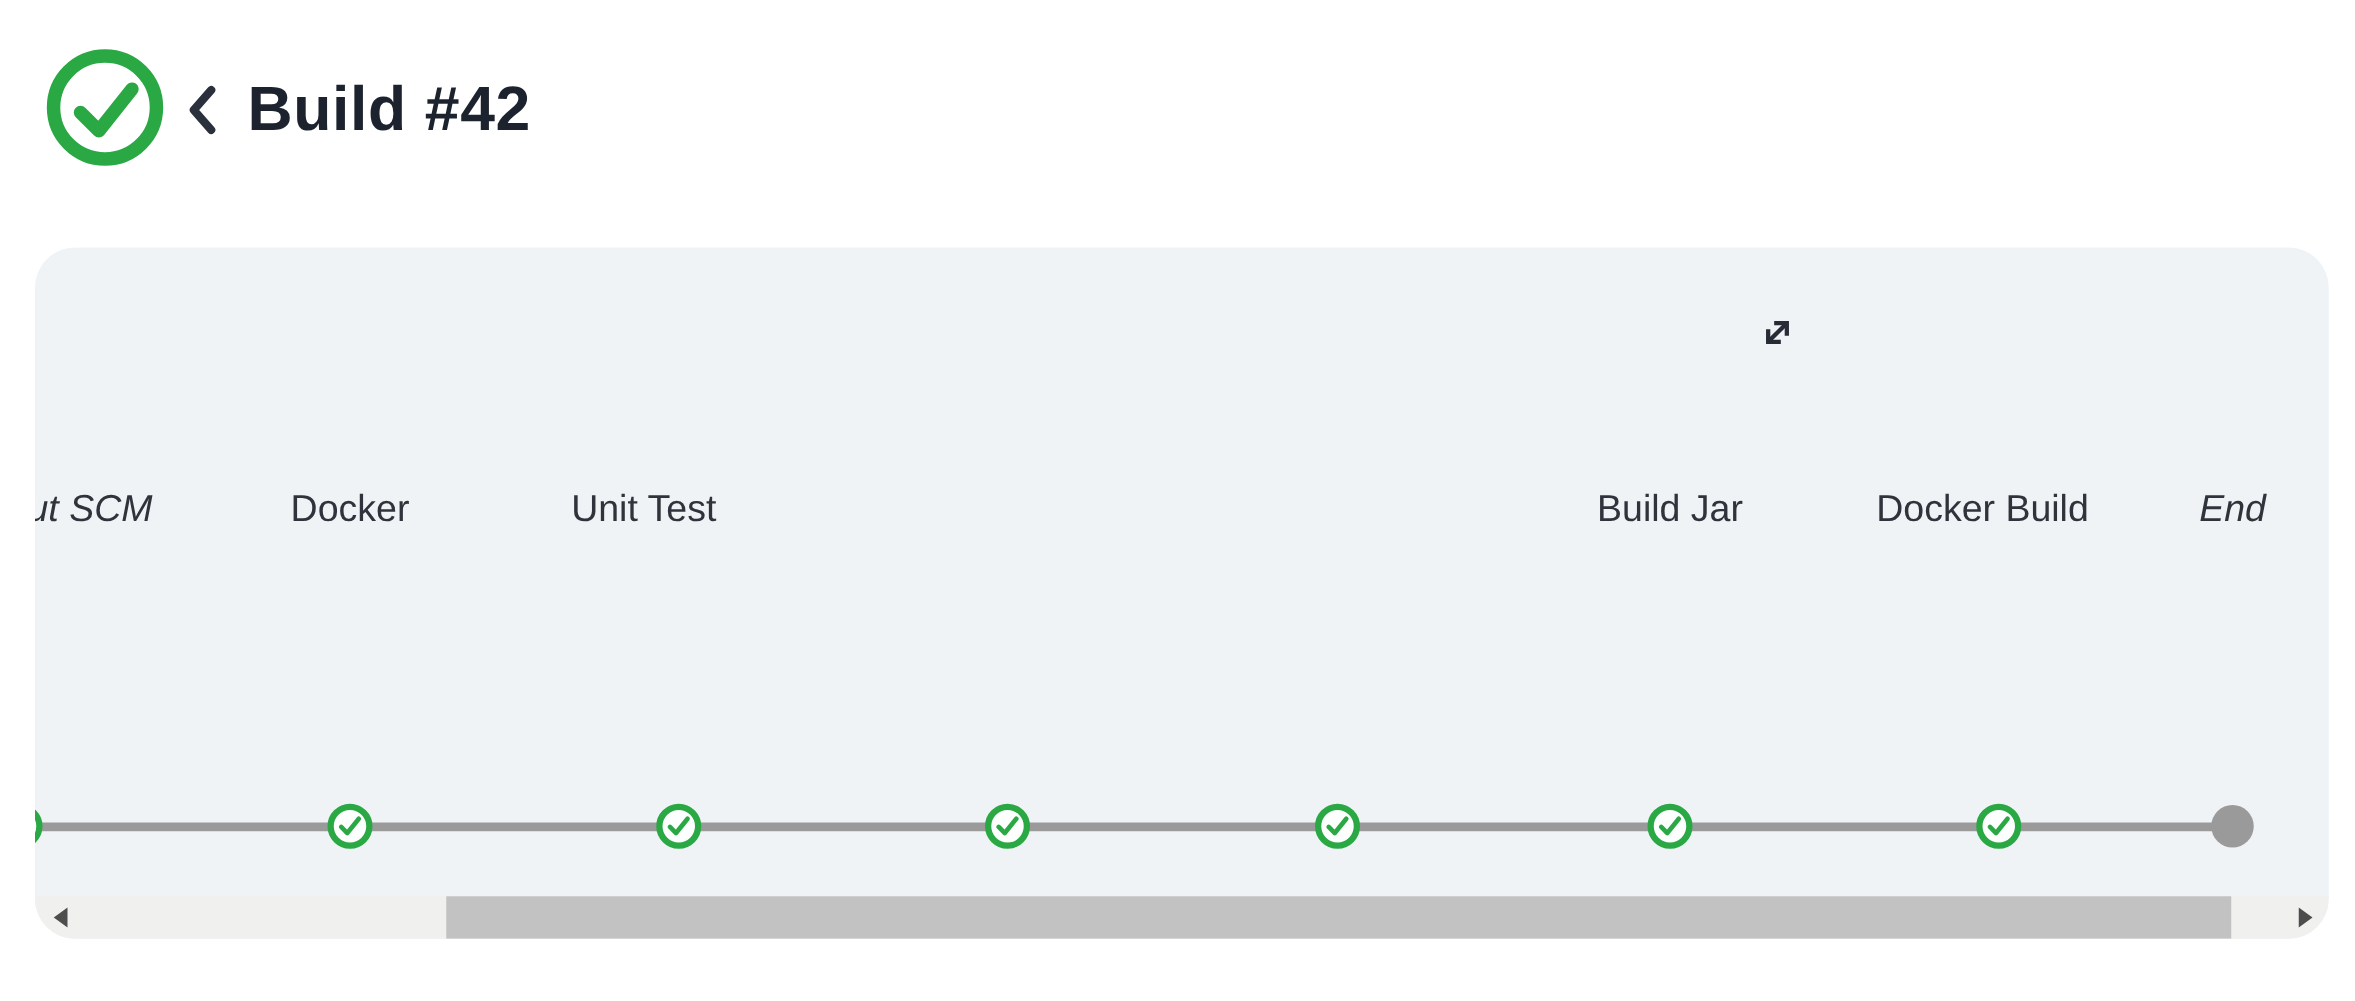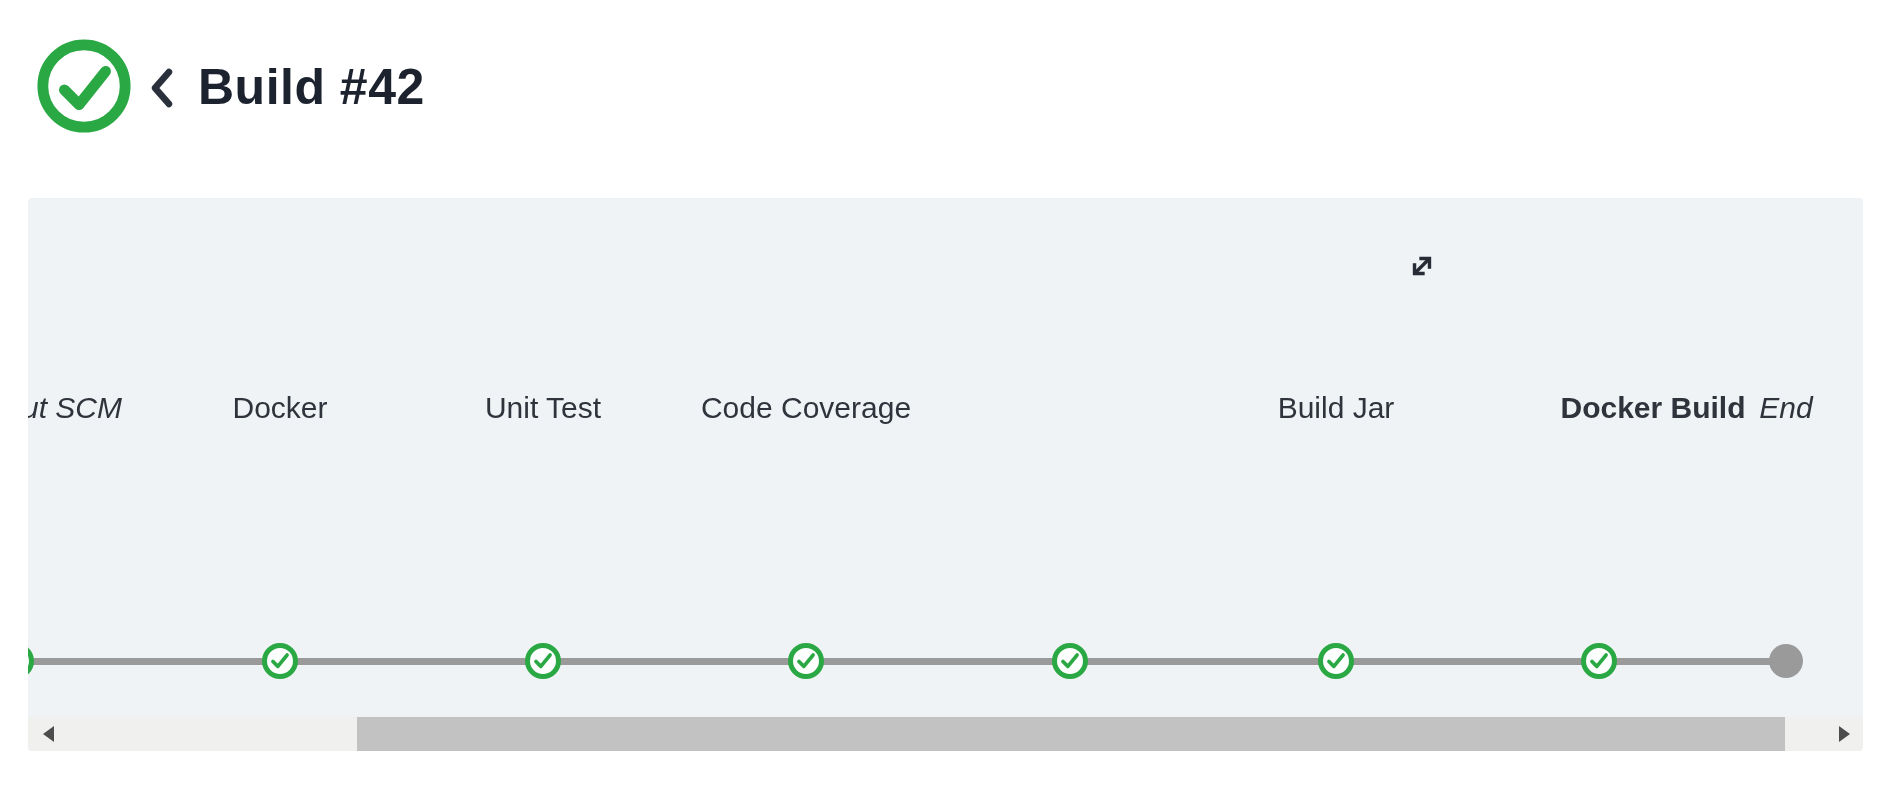--- a/index.html
+++ b/index.html
@@ -39,21 +39,21 @@
     letter-spacing: 0.5px;
     color: var(--title);
     line-height: 56px;
   }
 
   
   .panel {
     position: absolute; left: 28px; top: 198px;
     width: 1835px; height: 553px;
     background: var(--panel-bg);
-    border-radius: 4px;
+    border-radius: 32px;
     overflow: hidden;
   }
   .expand-icon {
     position: absolute; left: 1378px; top: 52px;
     width: 32px; height: 32px; cursor: pointer;
   }
 
   
   .pipeline-graph { position: absolute; inset: 0; }
   .pipeline-line {
@@ -157,44 +157,43 @@
         <svg viewBox="0 0 24 24">
           <polyline points="5.5,12.5 10,17 18.5,6.5"></polyline>
         </svg>
       </div>
       <div class="stage-label" style="left: 252px;">Docker</div>
       <div class="stage-node" style="left: 252px;">
         <svg viewBox="0 0 24 24">
           <polyline points="5.5,12.5 10,17 18.5,6.5"></polyline>
         </svg>
       </div>
-      <div class="stage-label" style="left: 515px;">Unit Test</div>
+      <div class="stage-label" style="left: 487px;">Unit Test</div>
       <div class="stage-node" style="left: 515px;">
         <svg viewBox="0 0 24 24">
           <polyline points="5.5,12.5 10,17 18.5,6.5"></polyline>
         </svg>
       </div>
-      <div class="stage-label" style="left: 778px;">Code Coverage</div>
       <div class="stage-node" style="left: 778px;">
         <svg viewBox="0 0 24 24">
           <polyline points="5.5,12.5 10,17 18.5,6.5"></polyline>
         </svg>
       </div>
       <div class="stage-node" style="left: 1042px;">
         <svg viewBox="0 0 24 24">
           <polyline points="5.5,12.5 10,17 18.5,6.5"></polyline>
         </svg>
       </div>
       <div class="stage-label" style="left: 1308px;">Build Jar</div>
       <div class="stage-node" style="left: 1308px;">
         <svg viewBox="0 0 24 24">
           <polyline points="5.5,12.5 10,17 18.5,6.5"></polyline>
         </svg>
       </div>
-      <div class="stage-label" style="left: 1625px; font-weight: bold;">Docker Build</div>
+      <div class="stage-label" style="left: 1558px;">Docker Build</div>
       <div class="stage-node" style="left: 1571px;">
         <svg viewBox="0 0 24 24">
           <polyline points="5.5,12.5 10,17 18.5,6.5"></polyline>
         </svg>
       </div>
       <div class="stage-label" style="left: 1758px; font-style: italic;">End</div>
       <div class="end-node" style="left: 1758px;"></div>
     </div>
 
   <div class="h-scrollbar">

